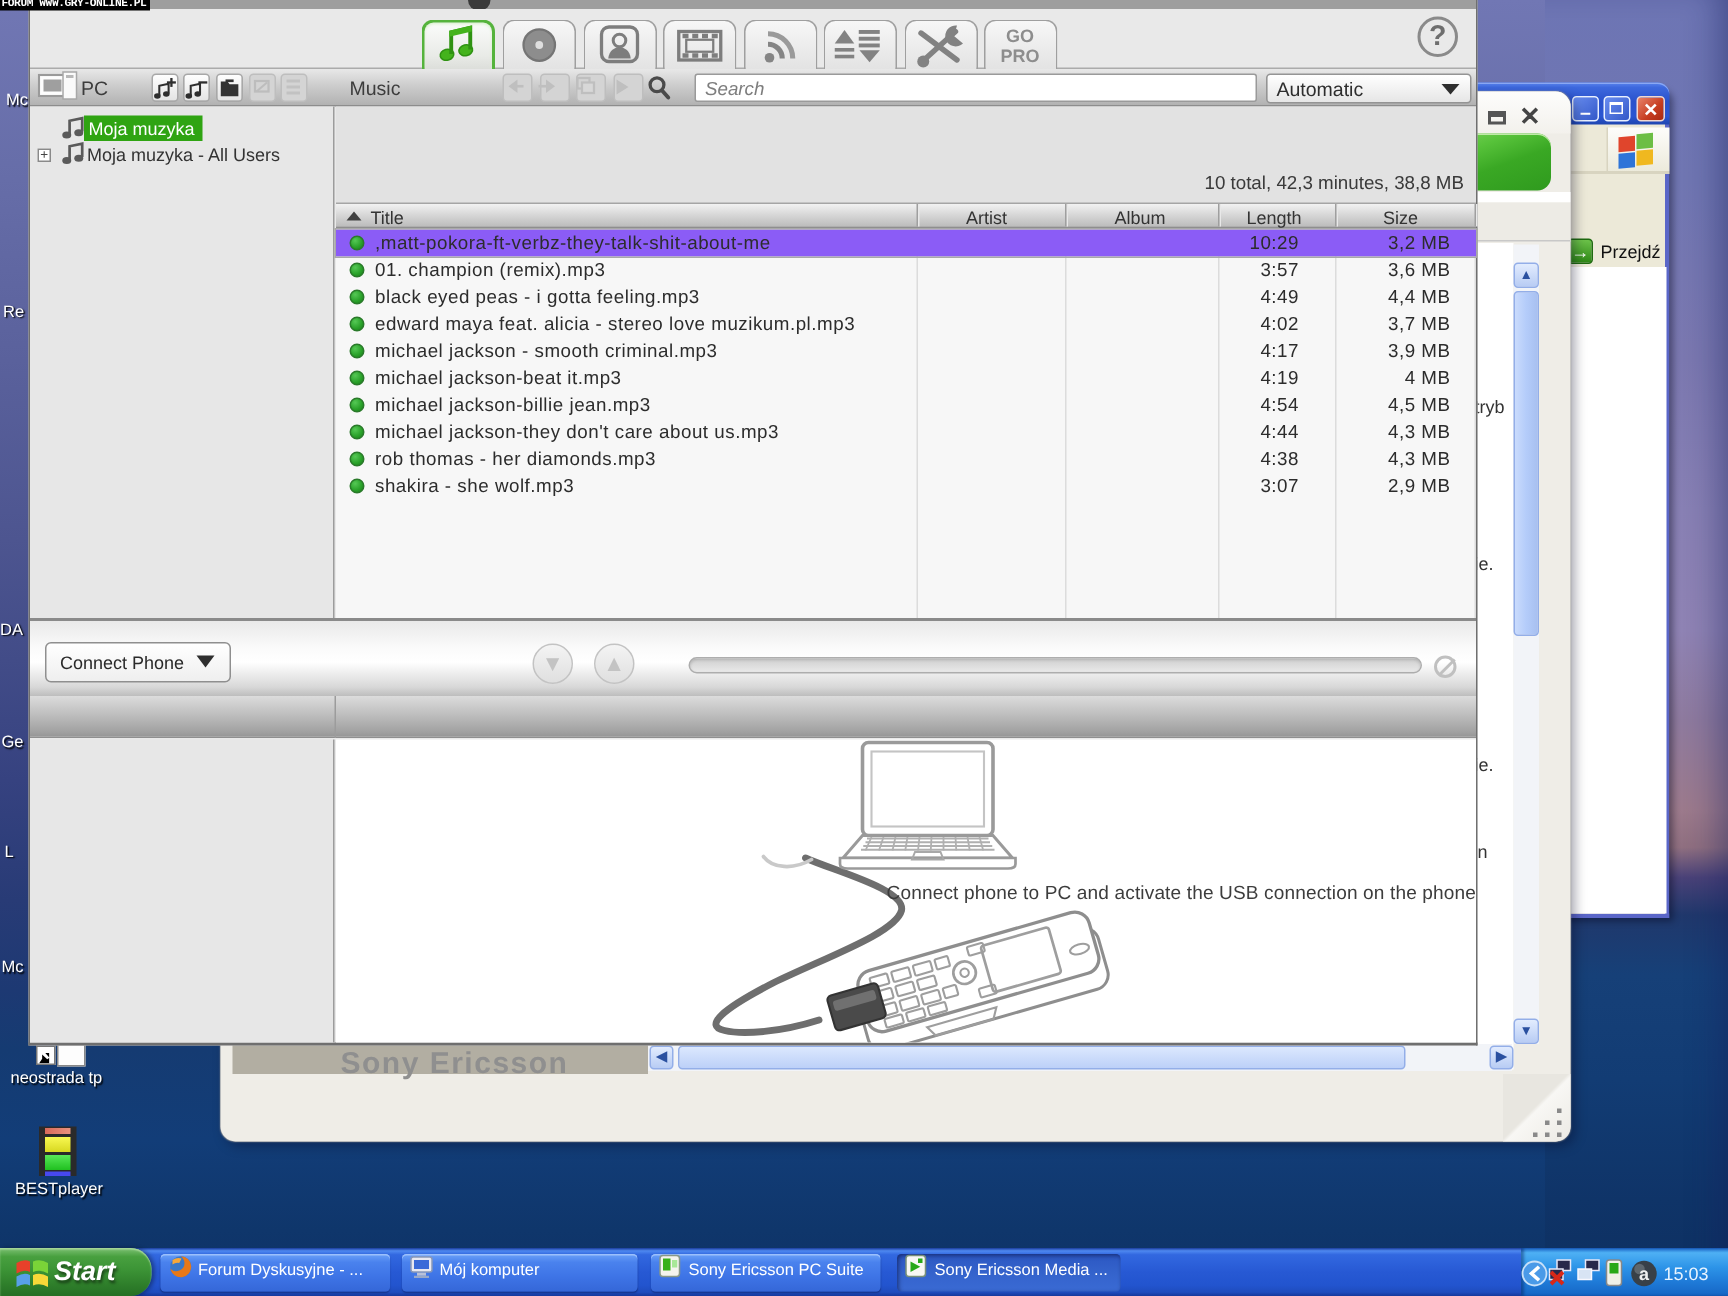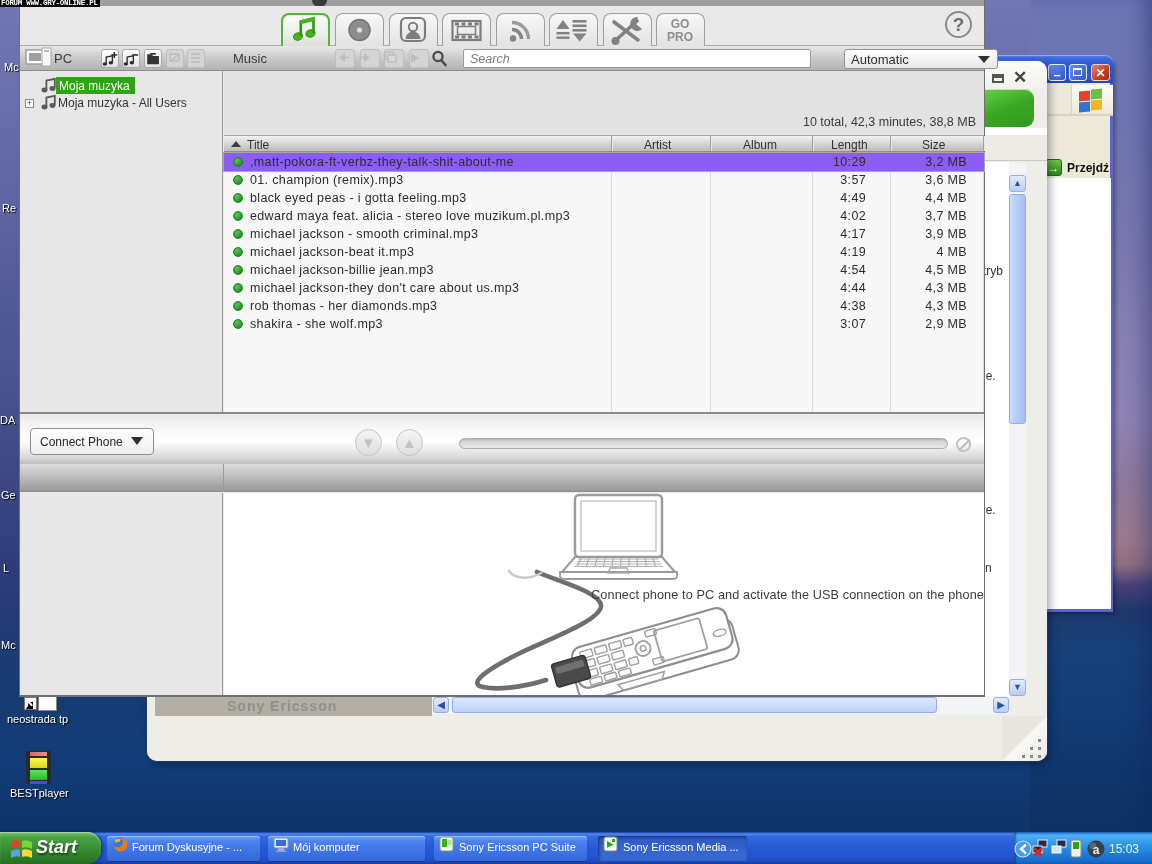--- a/index.html
+++ b/index.html
@@ -47,23 +47,23 @@
 
 #toolrow { left:0; top:46px; width:964px; height:25px;
   background:linear-gradient(180deg,#e8e8e8 0%,#cdcdcd 45%,#b2b2b2 100%); border-bottom:1px solid #8d8d8d; }
 .tbtn { position:absolute; top:3px; width:18px; height:19px; border:1px solid #a8a8a8; border-radius:3px;
   background:linear-gradient(180deg,#fefefe,#e4e4e4); }
 .tbtn.dis { background:#d4d4d4; border-color:#bebebe; }
 #pchdr { left:0; top:46px; width:203px; height:25px; }
 #musichdr { left:204px; top:46px; width:760px; height:25px; }
 .hlabel { position:absolute; font-size:13px; color:#3c3c3c; }
 
-#srch { left:239px; top:3px; width:348px; height:19px; background:#fff; border:1px solid #9a9a9a; border-radius:2px;
+#srch { left:239px; top:3px; width:375px; height:19px; background:#fff; border:1px solid #9a9a9a; border-radius:2px;
   font-style:italic; color:#7d7d7d; font-size:12.5px; padding:2px 0 0 6px; }
-#autodd { left:620px; top:3px; width:154px; height:20px; background:linear-gradient(180deg,#ffffff,#e6e6e6);
+#autodd { left:620px; top:3px; width:137px; height:20px; background:linear-gradient(180deg,#ffffff,#e6e6e6);
   border:1px solid #949494; border-radius:3px; font-size:13px; color:#2e2e2e; padding:2px 0 0 6px; }
 
 #lpanel { left:0; top:71px; width:203px; height:341px; background:#e7e7e7; border-right:1px solid #9c9c9c; }
 #rpanel { left:204px; top:71px; width:760px; height:341px; background:#e2e2e2; }
 #totals { right:8px; top:44px; position:absolute; font-size:12.5px; color:#3a3a3a; }
 #colhdr { left:0; top:64px; position:absolute; width:760px; height:17px;
   background:linear-gradient(180deg,#f2f2f2 0%,#d6d6d6 50%,#bcbcbc 100%); border-top:1px solid #a5a5a5; border-bottom:1px solid #8e8e8e; }
 .chlbl { position:absolute; top:2px; font-size:12px; color:#333; }
 .cline { position:absolute; top:0; width:1px; height:100%; background:#9f9f9f; box-shadow:1px 0 0 #e8e8e8; }
 #tbl { left:0; top:82px; position:absolute; width:760px; height:259px; background:#f7f7f7; }
@@ -138,21 +138,21 @@
 
   <div class="abs" style="left:176px;top:31px;width:24px;height:23px;">
     <div class="abs" style="left:0;top:2px;width:11px;height:10px;background:#e0452c;transform:skewY(-6deg);"></div>
     <div class="abs" style="left:12px;top:0px;width:11px;height:10px;background:#6cbe45;transform:skewY(-6deg);"></div>
     <div class="abs" style="left:0;top:13px;width:11px;height:10px;background:#2e74d8;transform:skewY(-6deg);"></div>
     <div class="abs" style="left:12px;top:11px;width:11px;height:10px;background:#f0b81f;transform:skewY(-6deg);"></div>
   </div>
   <div class="abs" style="left:0px;top:56px;width:210px;height:2px;background:#d8d4c0;"></div>
 
   <div class="abs" style="left:142px;top:101px;width:17px;height:17px;border-radius:3px;background:linear-gradient(180deg,#6cc24a,#2e8816);border:1px solid #1e6a10;color:#fff;font-weight:bold;text-align:center;line-height:16px;font-size:12px;">→</div>
-  <div class="abs" style="left:164px;top:103px;font-size:12px;color:#111;font-weight:bold;">Przejdź</div>
+  <div class="abs" style="left:164px;top:103px;font-size:12px;color:#111;">Przejdź</div>
   <div class="abs" style="left:0px;top:120px;width:208px;height:431px;background:#fff;"></div>
 </div>
 
 <div class="abs" style="left:147px;top:61px;width:900px;height:700px;border-radius:10px;
   background:#efede7;box-shadow:0 0 1px #9a9a9a, 3px 3px 8px rgba(0,0,30,.35);">
 
   <div class="abs" style="left:770px;top:0;width:130px;height:28px;border-radius:0 10px 0 0;background:linear-gradient(180deg,#fdfdfc,#f3f1ec);"></div>
 
   <div class="abs" style="left:845px;top:13px;width:12px;height:9px;border:2px solid #555;border-top:4px solid #555;"></div>
   <div class="abs" style="left:864px;top:8px;width:18px;height:18px;color:#444;font-size:17px;font-weight:bold;line-height:18px;text-align:center;">✕</div>
@@ -167,21 +167,21 @@
   <div class="abs" style="left:836px;top:308px;font-size:12px;color:#333;">ie.</div>
   <div class="abs" style="left:836px;top:442px;font-size:12px;color:#333;">ie.</div>
   <div class="abs" style="left:838px;top:500px;font-size:12px;color:#333;">n</div>
 
   <div class="abs" style="left:862px;top:102px;width:17px;height:533px;background:#f2f4f8;"></div>
   <div class="abs" style="left:862px;top:114px;width:17px;height:17px;border-radius:3px;background:linear-gradient(180deg,#e2ecfe,#b8ccf4);border:1px solid #93aee8;color:#2a50a0;font-size:9px;text-align:center;line-height:15px;">▲</div>
   <div class="abs" style="left:862px;top:133px;width:17px;height:230px;border-radius:3px;background:linear-gradient(90deg,#cadbfc,#b4ccfa 50%,#a8c0f0);border:1px solid #93aee8;"></div>
   <div class="abs" style="left:862px;top:618px;width:17px;height:17px;border-radius:3px;background:linear-gradient(180deg,#e2ecfe,#b8ccf4);border:1px solid #93aee8;color:#2a50a0;font-size:9px;text-align:center;line-height:15px;">▼</div>
 
   <div class="abs" style="left:8px;top:635px;width:277px;height:20px;background:#b2aea2;"></div>
-  <div class="abs" style="left:80px;top:637px;font-size:14px;font-weight:bold;color:#8f8f8f;letter-spacing:1px;">Sony Ericsson</div>
+  <div class="abs" style="left:80px;top:637px;font-size:20px;font-weight:bold;color:#8f8f8f;letter-spacing:1px;">Sony Ericsson</div>
   <div class="abs" style="left:285px;top:635px;width:576px;height:18px;background:#f2f4f8;"></div>
   <div class="abs" style="left:286px;top:636px;width:16px;height:16px;border-radius:3px;background:linear-gradient(180deg,#e2ecfe,#b8ccf4);border:1px solid #93aee8;color:#2a50a0;font-size:10px;text-align:center;line-height:14px;">◀</div>
   <div class="abs" style="left:305px;top:636px;width:485px;height:16px;border-radius:3px;background:linear-gradient(180deg,#dce8fe,#bcd0f8);border:1px solid #93aee8;"></div>
   <div class="abs" style="left:846px;top:636px;width:16px;height:16px;border-radius:3px;background:linear-gradient(180deg,#e2ecfe,#b8ccf4);border:1px solid #93aee8;color:#2a50a0;font-size:10px;text-align:center;line-height:14px;">▶</div>
 
   <div class="abs" style="left:855px;top:655px;width:45px;height:45px;border-radius:0 0 10px 0;
     background:linear-gradient(135deg,#e8e6e0 48%,#f8f7f4 52%,#eceae4 100%);"></div>
   <div class="abs" style="left:875px;top:694px;width:3px;height:3px;background:#8a8a8a;box-shadow:8px 0 #8a8a8a,8px -8px #8a8a8a,16px 0 #8a8a8a,16px -8px #8a8a8a,16px -16px #8a8a8a;"></div>
 </div>
 

